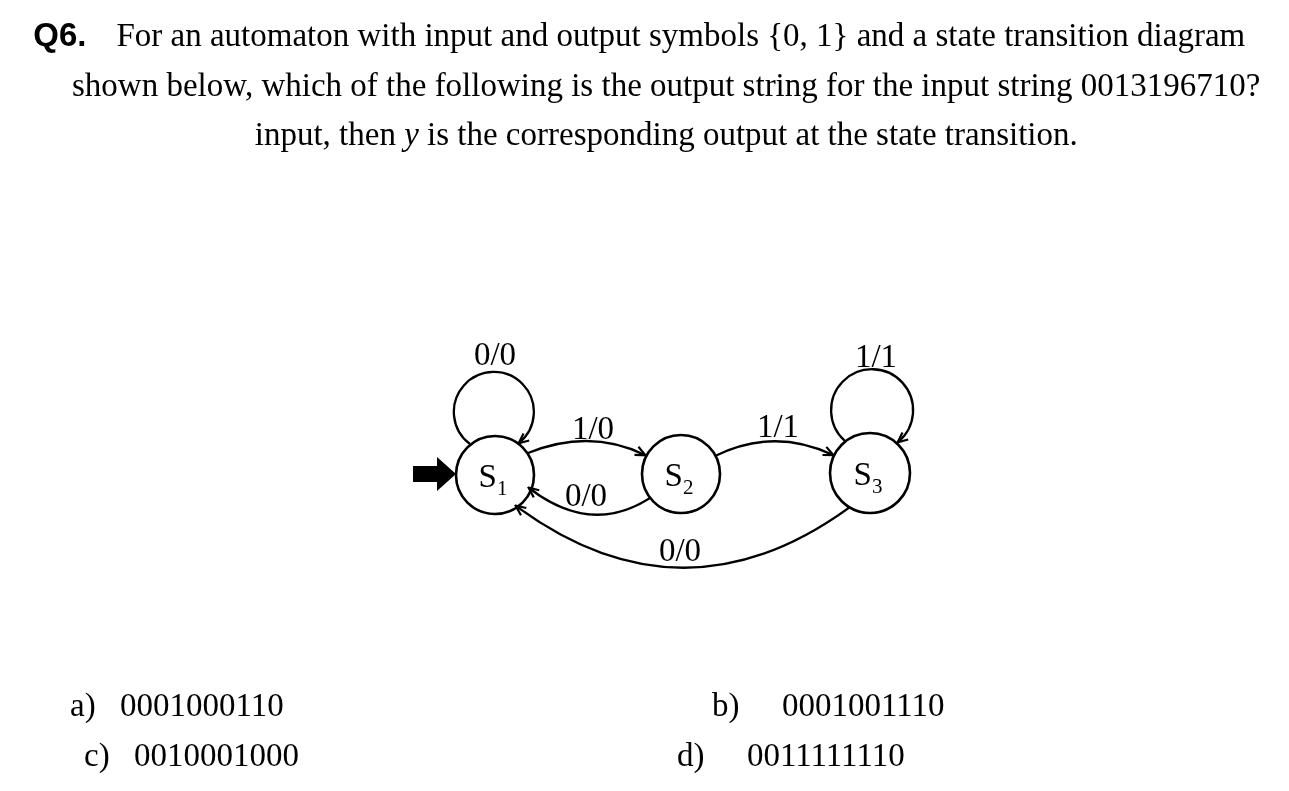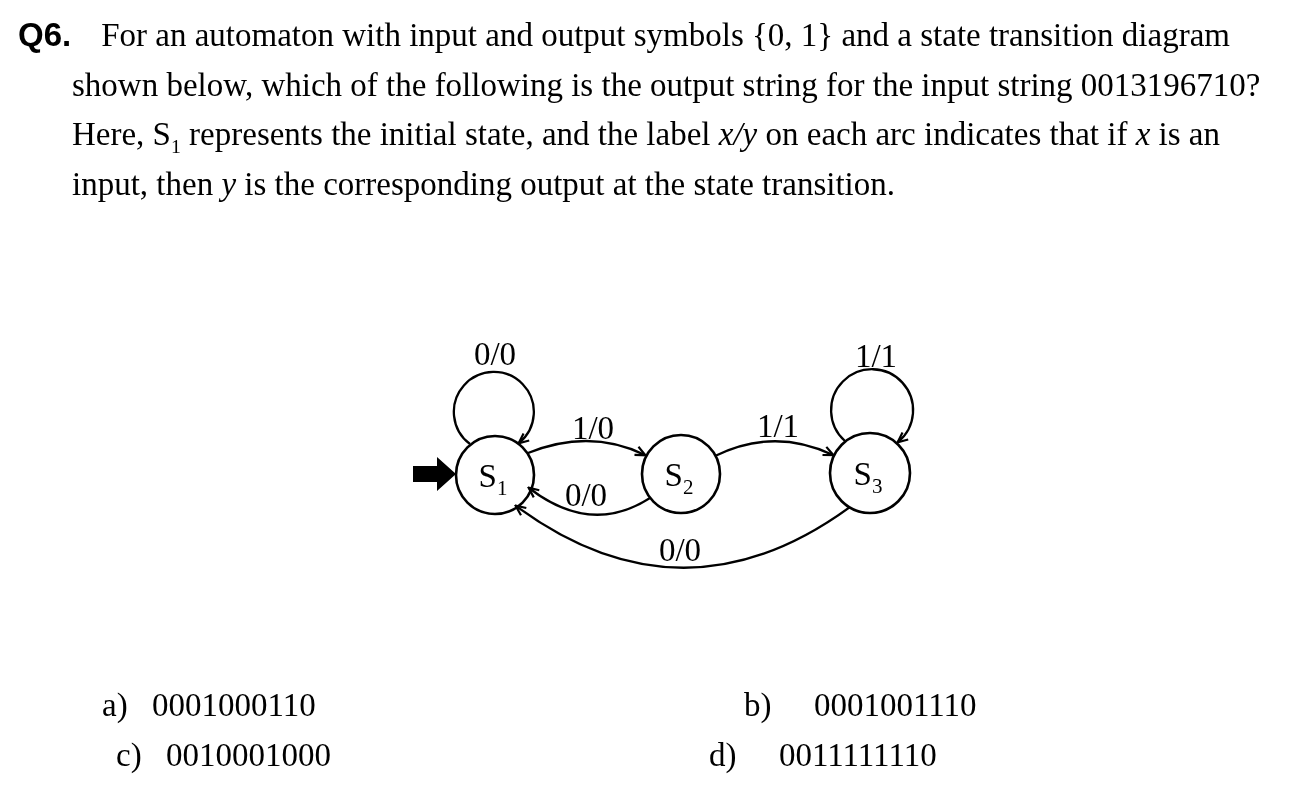--- a/index.html
+++ b/index.html
@@ -12,21 +12,21 @@
     overflow: hidden;
   }
   .question {
     position: absolute;
     left: 18px;
     top: 10px;
     font-size: 33px;
     line-height: 49.6px;
     white-space: nowrap;
   }
-  .qline { white-space: nowrap; }
+  .qline { white-space: nowrap; text-align: center; }
   .qline.indent { padding-left: 54px; }
   .qnum {
     font-family: "Liberation Sans", sans-serif;
     font-weight: 700;
     margin-right: 30px;
   }
   .question sub { font-size: 0.6em; line-height: 0; }
   .question i { font-style: italic; }
 
   .diagram { position: absolute; left: 400px; top: 330px; }
@@ -48,37 +48,35 @@
     stroke: none;
     text-anchor: middle;
   }
   .diagram .sub-t { font-size: 21px; }
 
   .opt {
     position: absolute;
     font-size: 33px;
     line-height: 50px;
     white-space: nowrap;
-    margin-left: 32px;
   }
   .opt .opt-letter { display: inline-block; }
   .opt.col-left .opt-letter { width: 50px; }
   .opt.col-right .opt-letter { width: 70px; }
   #opt-a { left: 70px;  top: 680px; }
   #opt-b { left: 712px; top: 680px; }
   #opt-c { left: 84px;  top: 730px; }
   #opt-d { left: 677px; top: 730px; }
 </style>
 </head>
 <body>
 
 <div class="question">
   <div class="qline"><span class="qnum">Q6.</span><span><span>For an automaton with input and output symbols {0, 1} and a state transition diagram</span></span></div>
   <div class="qline indent"><span>shown below, which of the following is the output string for the input string 0013196710?</span></div>
-  <div class="qline indent"><span>Here, S</span><sub>1</sub><span> represents the initial state, and the label </span><i>x/y</i><span> on each arc indicates that if </span><i>x</i><span> is an</span></div>
   <div class="qline indent"><span>input, then </span><i>y</i><span> is the corresponding output at the state transition.</span></div>
 </div>
 
 <svg class="diagram" width="530" height="270" viewBox="400 330 530 270" preserveAspectRatio="none">
   <defs>
     <marker id="arrowhead" viewBox="0 0 13 12" refX="11" refY="6" markerWidth="13" markerHeight="12" markerUnits="userSpaceOnUse" orient="auto">
       <path d="M1.5,1.5 L11.5,6 L1.5,10.5" fill="none" stroke="#000000" stroke-width="2.2"></path>
     </marker>
   </defs>
 

